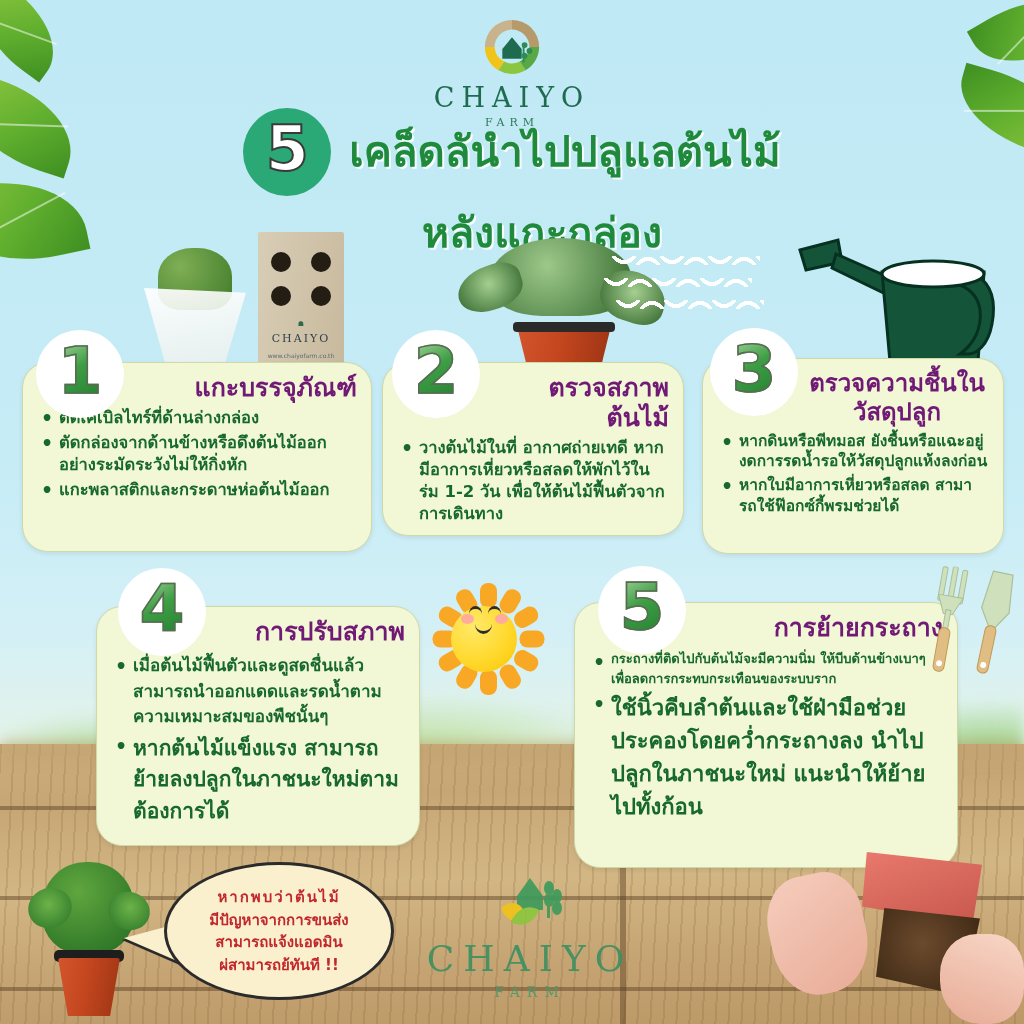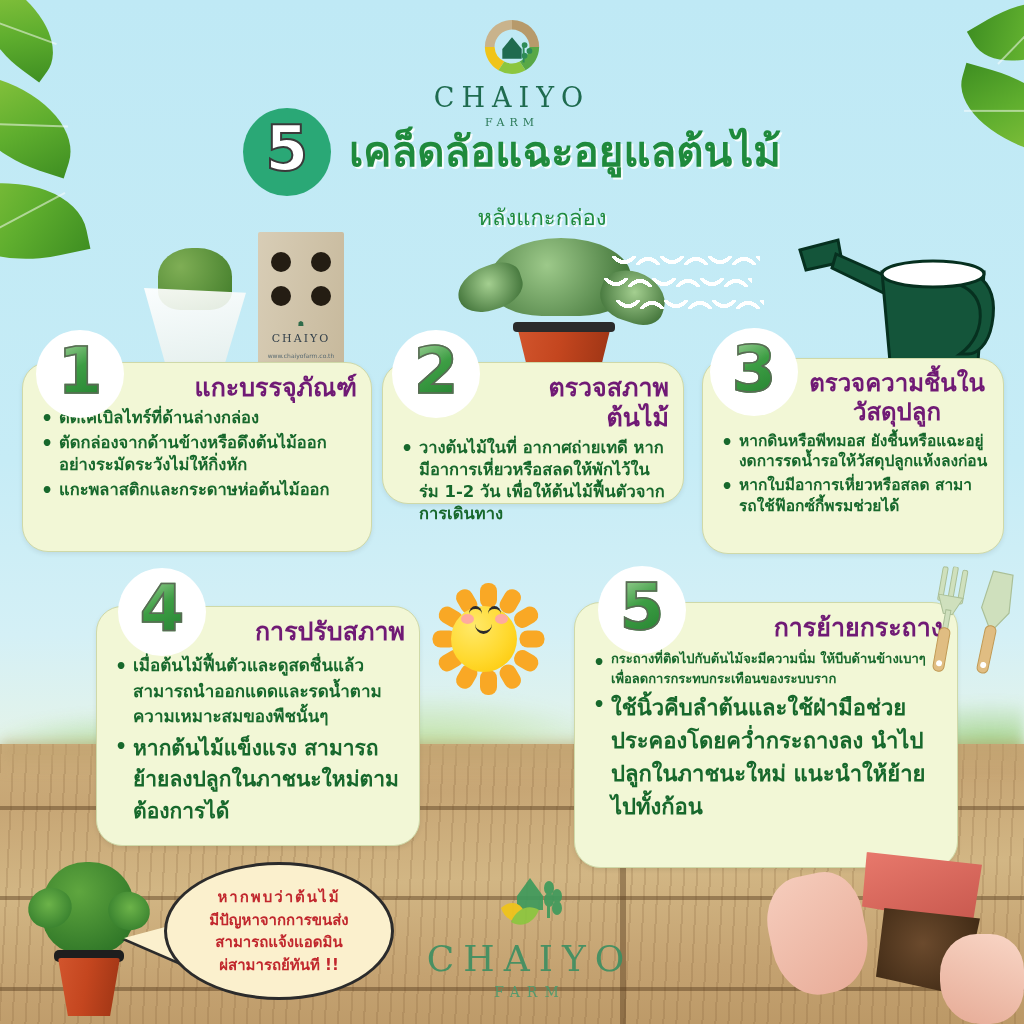--- a/index.html
+++ b/index.html
@@ -79,21 +79,21 @@
     font-size: 62px; font-weight: 700; color: #ffffff; line-height: 1;
     -webkit-text-stroke: 2px #3a3a3a;
     text-shadow: 0 0 0 #fff;
     padding-bottom: 6px;
   }
   .hl-main {
     font-size: 42px; font-weight: 700; color: #1f8a3c; line-height: 1.12;
     text-shadow: 2px 2px 0 rgba(255,255,255,.85);
   }
   .hl-sub {
-    text-align: center; font-size: 22px; font-weight: 400; color: #1f8a3c;
+    text-align: center; font-size: 41px; font-weight: 700; color: #1f8a3c;
     margin-top: 4px; padding-left: 60px;
     text-shadow: 2px 2px 0 rgba(255,255,255,.85);
   }
 
   
   .card {
     position: absolute;
     background: #f2f7d6;
     border-radius: 26px;
     border: 1px solid #cfd9a8;
@@ -234,21 +234,21 @@
     </div>
     <div class="logo-word">CHAIYO</div>
     <div class="logo-sub">FARM</div>
   </div>
 
   <div class="headline">
     <div class="hl-row">
       <div class="big-circle">
         <span>5</span>
       </div>
-      <div class="hl-main">เคล็ดลัอแฉะอยูแลต้นไม้</div>
+      <div class="hl-main">เคล็ดลันำไปปลูแลต้นไม้</div>
     </div>
     <div class="hl-sub">หลังแกะกล่อง</div>
   </div>
 
   <div style="position:absolute; left:140px; top:248px; width:110px; height:120px;">
     <div style="position:absolute;left:18px;top:0;width:74px;height:62px;border-radius:46% 46% 30% 30%;
       background:radial-gradient(circle at 30% 30%,#7fae55,#3f7a28);"></div>
     <div style="position:absolute;left:4px;top:40px;width:102px;height:80px;
       background:linear-gradient(170deg,rgba(255,255,255,.92),rgba(235,240,235,.82));
       clip-path:polygon(0% 0%,100% 6%,78% 100%,22% 100%);"></div>
@@ -301,21 +301,21 @@
     <ul class="bullets">
       <li>ตัดเคเบิลไทร์ที่ด้านล่างกล่อง</li>
       <li>ตัดกล่องจากด้านข้างหรือดึงต้นไม้ออกอย่างระมัดระวังไม่ให้กิ่งหัก</li>
       <li>แกะพลาสติกและกระดาษห่อต้นไม้ออก</li>
     </ul>
   </div>
 
   <div class="num-badge" style="left:392px; top:330px;">
     <span>2</span>
   </div>
-  <div class="card" style="left:382px; top:362px; width:302px; height:142px;">
+  <div class="card" style="left:382px; top:362px; width:302px; height:174px;">
     <div class="card-title" style="padding-left:92px;">ตรวจสภาพต้นไม้</div>
     <ul class="bullets">
       <li>วางต้นไม้ในที่ อากาศถ่ายเทดี หากมีอาการเหี่ยวหรือสลดให้พักไว้ในร่ม 1-2  วัน เพื่อให้ต้นไม้ฟื้นตัวจากการเดินทาง</li>
     </ul>
   </div>
 
   <div class="num-badge" style="left:710px; top:328px;">
     <span>3</span>
   </div>
   <div class="card" style="left:702px; top:358px; width:302px; height:196px;">

